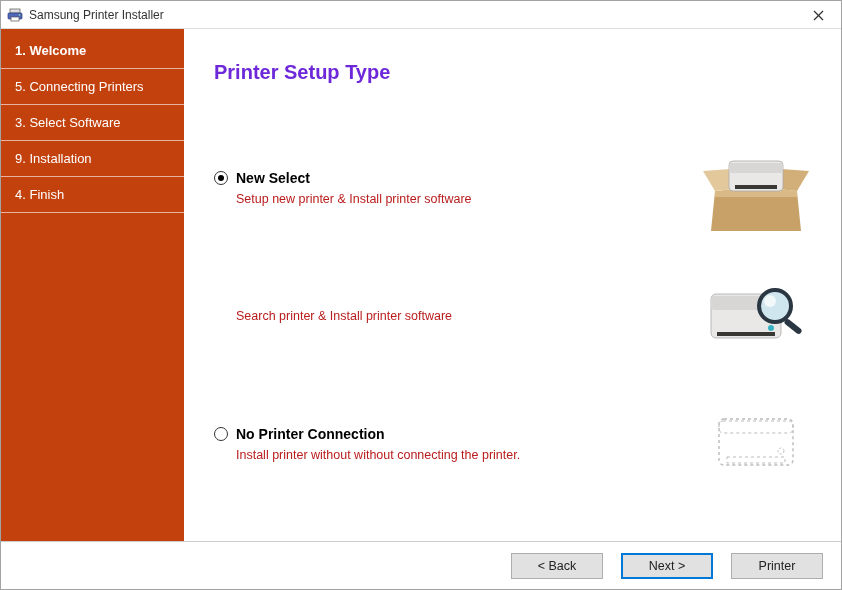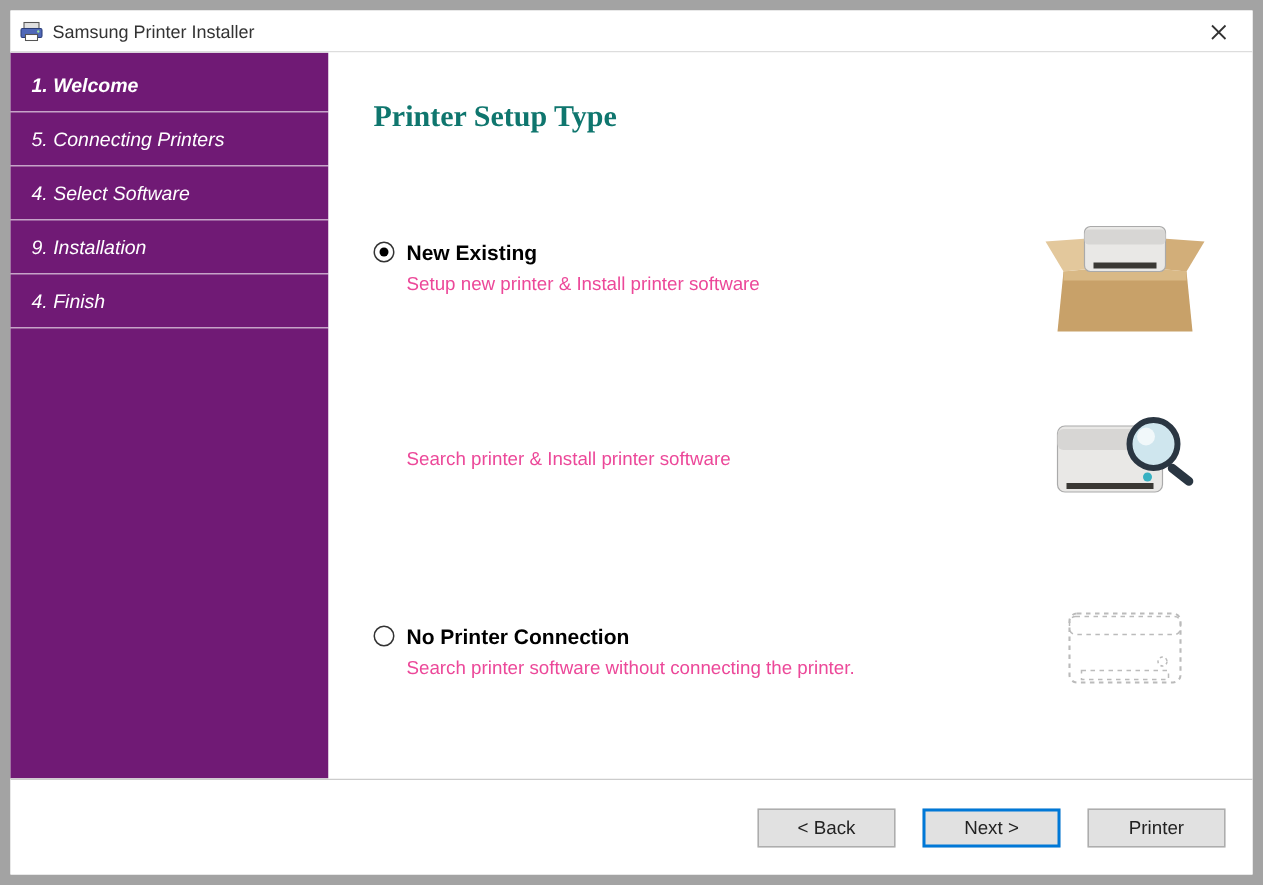--- a/index.html
+++ b/index.html
@@ -6,21 +6,21 @@
     body {
       font-family: "Segoe UI", Tahoma, Arial, sans-serif;
       background: #fff;
       width: 842px;
       height: 590px;
       overflow: hidden;
     }
     .window {
       width: 842px;
       height: 590px;
-      border: 7px solid #a3a3a3;
+      border: 1px solid #a3a3a3;
       display: flex;
       flex-direction: column;
       background: #fff;
     }
     .titlebar {
       height: 28px;
       background: #fff;
       display: flex;
       align-items: center;
       padding: 0 6px;
@@ -48,44 +48,42 @@
       font-size: 14px;
       color: #333;
       cursor: pointer;
     }
     .body {
       flex: 1;
       display: flex;
       min-height: 0;
     }
     .sidebar {
-      width: 212px;
-      background: #701a75;
+      width: 183px;
+      background: #c2410c;
       padding-top: 4px;
-      font-style: italic;
     }
     .sidebar-item {
       color: #fff;
       font-size: 13px;
       padding: 10px 14px 10px 14px;
       border-bottom: 1px solid rgba(255,255,255,0.6);
     }
     .sidebar-item.active { font-weight: 700; }
     .main {
       flex: 1;
       padding: 32px 30px 10px 30px;
       position: relative;
       background: #fff;
     }
     .page-title {
       font-size: 20px;
       font-weight: 700;
-      color: #0f766e;
-      margin-bottom: 48px;
-      font-family: Liberation Serif, serif;
+      color: #6d28d9;
+      margin-bottom: 64px;
     }
     .options { display: flex; flex-direction: column; gap: 48px; }
     .option-row {
       display: flex;
       align-items: center;
       gap: 20px;
     }
     .option-text { flex: 1; }
     .option-title {
       display: flex;
@@ -93,21 +91,21 @@
       gap: 8px;
       font-size: 14px;
       font-weight: 700;
       color: #000;
       margin-bottom: 6px;
       cursor: pointer;
     }
     .option-desc {
       margin-left: 22px;
       font-size: 12.5px;
-      color: #ec4899;
+      color: #b91c1c;
     }
     .radio {
       width: 14px;
       height: 14px;
       border: 1px solid #333;
       border-radius: 50%;
       display: inline-flex;
       align-items: center;
       justify-content: center;
       background: #fff;
@@ -119,21 +117,21 @@
       border-radius: 50%;
     }
     .option-illustration {
       width: 110px;
       height: 80px;
       display: flex;
       align-items: center;
       justify-content: center;
     }
     .footer {
-      height: 64px;
+      height: 48px;
       border-top: 1px solid #ccc;
       display: flex;
       justify-content: flex-end;
       align-items: center;
       gap: 18px;
       padding: 0 18px;
       background: #fff;
     }
     .footer button {
       min-width: 92px;
@@ -175,40 +173,40 @@
   <div class="body">
 
     <div class="sidebar">
       <div class="sidebar-item active">
         <span>1. Welcome</span>
       </div>
       <div class="sidebar-item">
         <span>5. Connecting Printers</span>
       </div>
       <div class="sidebar-item">
-        <span>4. Select Software</span>
+        <span>3. Select Software</span>
       </div>
       <div class="sidebar-item">
         <span>9. Installation</span>
       </div>
       <div class="sidebar-item">
         <span>4. Finish</span>
       </div>
     </div>
 
     <div class="main">
       <div class="page-title">Printer Setup Type</div>
 
       <div class="options">
 
         <div class="option-row">
           <div class="option-text">
             <div class="option-title">
               <span class="radio checked"></span>
-              <span>New Existing</span>
+              <span>New Select</span>
             </div>
             <div class="option-desc">Setup new printer &amp; Install printer software</div>
           </div>
           <div class="option-illustration">
             <svg width="110" height="90" viewBox="0 0 110 90">
               <polygon points="10,88 100,88 96,48 14,48" fill="#c8a169"></polygon>
               <polygon points="14,48 55,44 96,48 96,54 14,54" fill="#d9b986"></polygon>
               <polygon points="14,48 2,28 30,26 55,44" fill="#e3c89c"></polygon>
               <polygon points="96,48 108,28 80,26 55,44" fill="#d2ae79"></polygon>
               <rect x="28" y="18" width="54" height="30" rx="4" fill="#e9e8e6" stroke="#aaa" stroke-width="0.8"></rect>
@@ -234,21 +232,21 @@
             </svg>
           </div>
         </div>
 
         <div class="option-row">
           <div class="option-text">
             <div class="option-title">
               <span class="radio"></span>
               <span>No Printer Connection</span>
             </div>
-            <div class="option-desc">Search printer software without connecting the printer.</div>
+            <div class="option-desc">Install printer without without connecting the printer.</div>
           </div>
           <div class="option-illustration">
             <svg width="110" height="70" viewBox="0 0 110 70">
               <rect x="18" y="10" width="74" height="46" rx="5" fill="none" stroke="#bbb" stroke-width="1.4" stroke-dasharray="3 3"></rect>
               <rect x="18" y="12" width="74" height="12" rx="4" fill="none" stroke="#bbb" stroke-width="1" stroke-dasharray="3 3"></rect>
               <rect x="26" y="48" width="58" height="6" fill="none" stroke="#bbb" stroke-width="1" stroke-dasharray="3 3"></rect>
               <circle cx="80" cy="42" r="3" fill="none" stroke="#bbb" stroke-width="1" stroke-dasharray="2 2"></circle>
             </svg>
           </div>
         </div>

